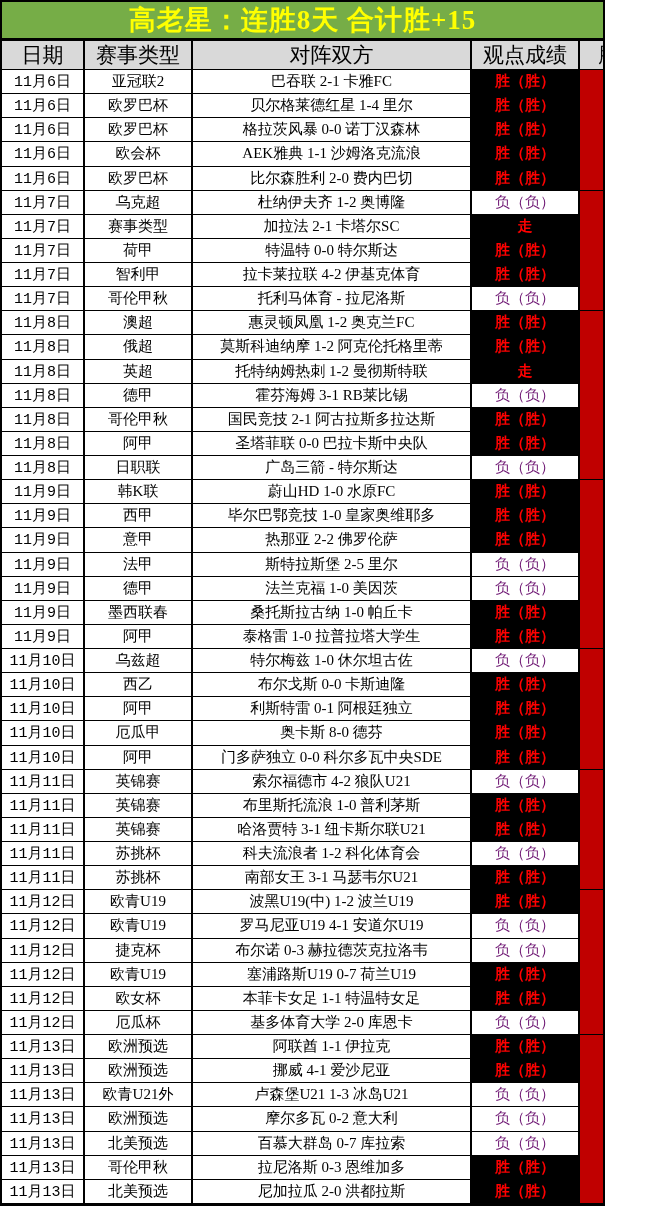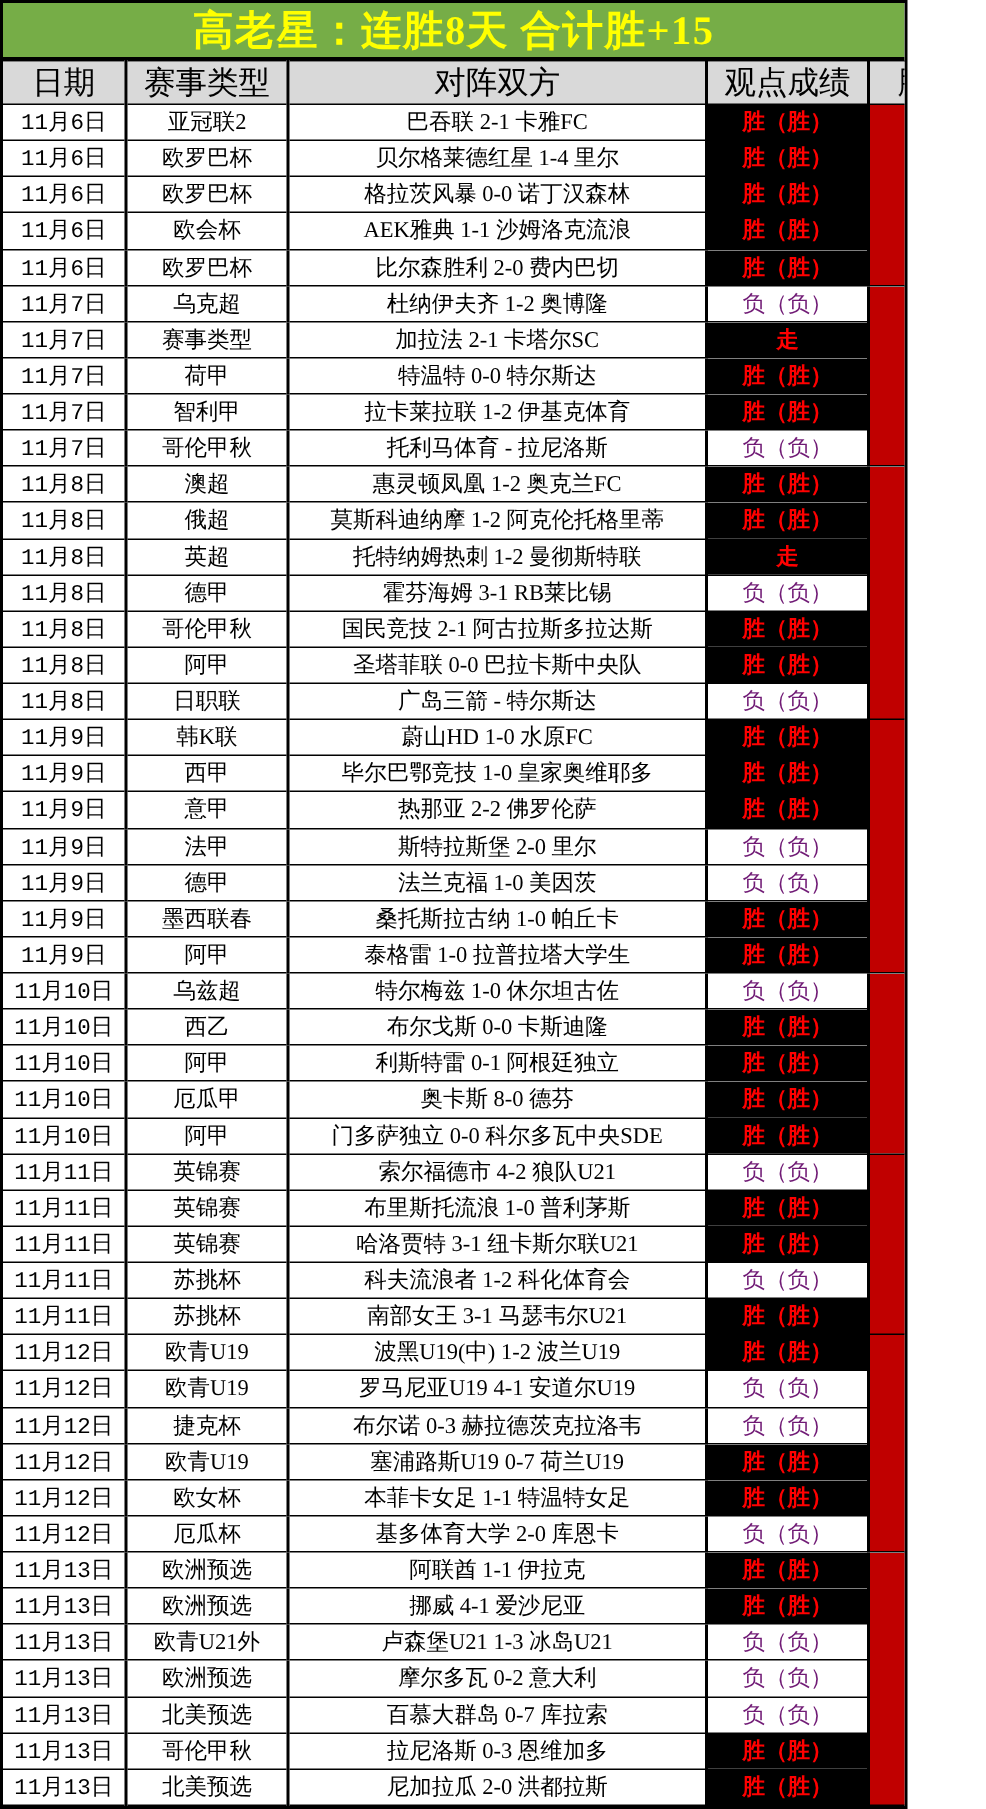--- a/index.html
+++ b/index.html
@@ -125,21 +125,21 @@
         </tr>
         <tr>
           <td>11月7日</td>
           <td>荷甲</td>
           <td>特温特 0-0 特尔斯达</td>
           <td class="result-win">胜（胜）</td>
         </tr>
         <tr>
           <td>11月7日</td>
           <td>智利甲</td>
-          <td>拉卡莱拉联 1-2 伊基克体育</td>
+          <td>拉卡莱拉联 4-2 伊基克体育</td>
           <td class="result-win">胜（胜）</td>
         </tr>
         <tr>
           <td>11月7日</td>
           <td>哥伦甲秋</td>
           <td>托利马体育 - 拉尼洛斯</td>
           <td class="result-loss">负（负）</td>
         </tr>
         <tr>
           <td>11月8日</td>
@@ -199,21 +199,21 @@
         </tr>
         <tr>
           <td>11月9日</td>
           <td>意甲</td>
           <td>热那亚 2-2 佛罗伦萨</td>
           <td class="result-win">胜（胜）</td>
         </tr>
         <tr>
           <td>11月9日</td>
           <td>法甲</td>
-          <td>斯特拉斯堡 2-0 里尔</td>
+          <td>斯特拉斯堡 2-5 里尔</td>
           <td class="result-loss">负（负）</td>
         </tr>
         <tr>
           <td>11月9日</td>
           <td>德甲</td>
           <td>法兰克福 1-0 美因茨</td>
           <td class="result-loss">负（负）</td>
         </tr>
         <tr>
           <td>11月9日</td>

